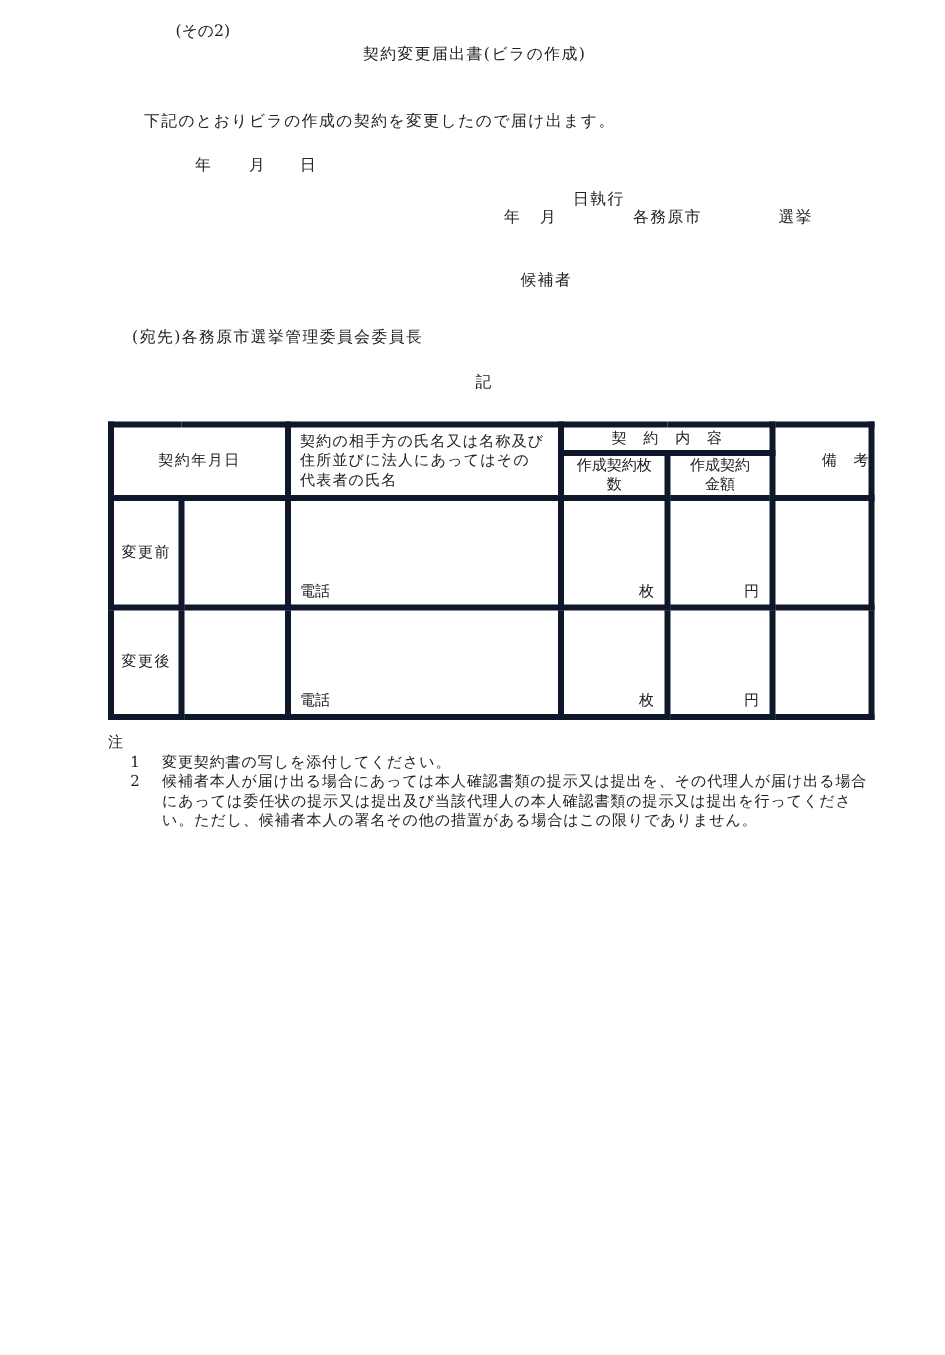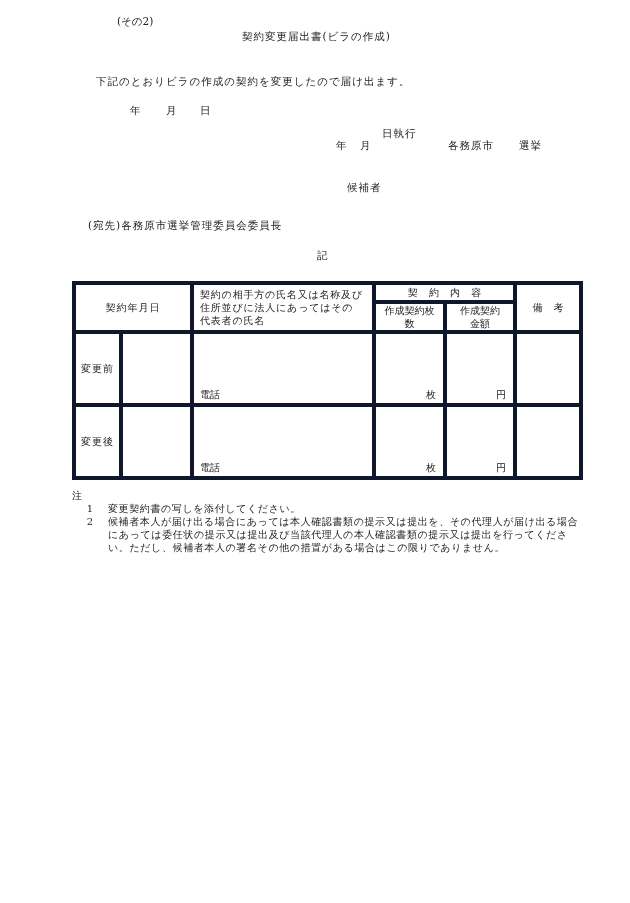--- a/index.html
+++ b/index.html
@@ -39,21 +39,21 @@
 <div>
   <span class="abs" style="left:130px; top:105px;">年</span>
   <span class="abs" style="left:166px; top:105px;">月</span>
   <span class="abs" style="left:200px; top:105px;">日</span>
 </div>
 
 <div>
   <span class="abs" style="left:336px; top:140px;">年</span>
   <span class="abs" style="left:360px; top:140px;">月</span>
   <span class="abs spaced" style="left:382px; top:128px;">日執行</span>
-  <span class="abs spaced" style="left:448px; top:140px;">各務原市</span>
+  <span class="abs spaced" style="left:422px; top:140px;">各務原市</span>
   <span class="abs spaced" style="left:519px; top:140px;">選挙</span>
 </div>
 
 <div class="abs spaced" style="left:347px; top:182px;">候補者</div>
 
 <div class="abs spaced" style="left:88px; top:210px;margin-top:10px;">(宛先)各務原市選挙管理委員会委員長</div>
 
 <div class="abs" style="left:317px; top:250px;">記</div>
 
 <table class="form">
@@ -63,21 +63,21 @@
     <col style="width:182px">
     <col style="width:71px">
     <col style="width:70px">
     <col style="width:66px">
   </colgroup>
   <tbody>
       <tr style="height:19px">
     <td colspan="2" rowspan="2" class="center spaced">契約年月日</td>
     <td rowspan="2" style="padding:0 8px 0 6px; letter-spacing:0.8px; vertical-align:top; padding-top:3px;">契約の相手方の氏名又は名称及び住所並びに法人にあってはその代表者の氏名</td>
     <td colspan="2" class="center" style="word-spacing:8px; white-space:pre;">契 約 内 容</td>
-    <td rowspan="2" class="center" style="white-space:pre; word-spacing:8px;">備 考</td>
+    <td rowspan="2" class="center" style="white-space:pre; word-spacing:8px;text-align:right;">備 考</td>
   </tr>
   <tr style="height:28px">
     <td class="center" style="padding:0 8px;">作成契約枚数</td>
     <td class="center" style="padding:0 12px;">作成契約金額</td>
   </tr>
   <tr style="height:73px">
     <td class="center spaced">変更前</td>
     <td></td>
     <td class="rel">
       <span class="cell-bottom-left">電話</span>

